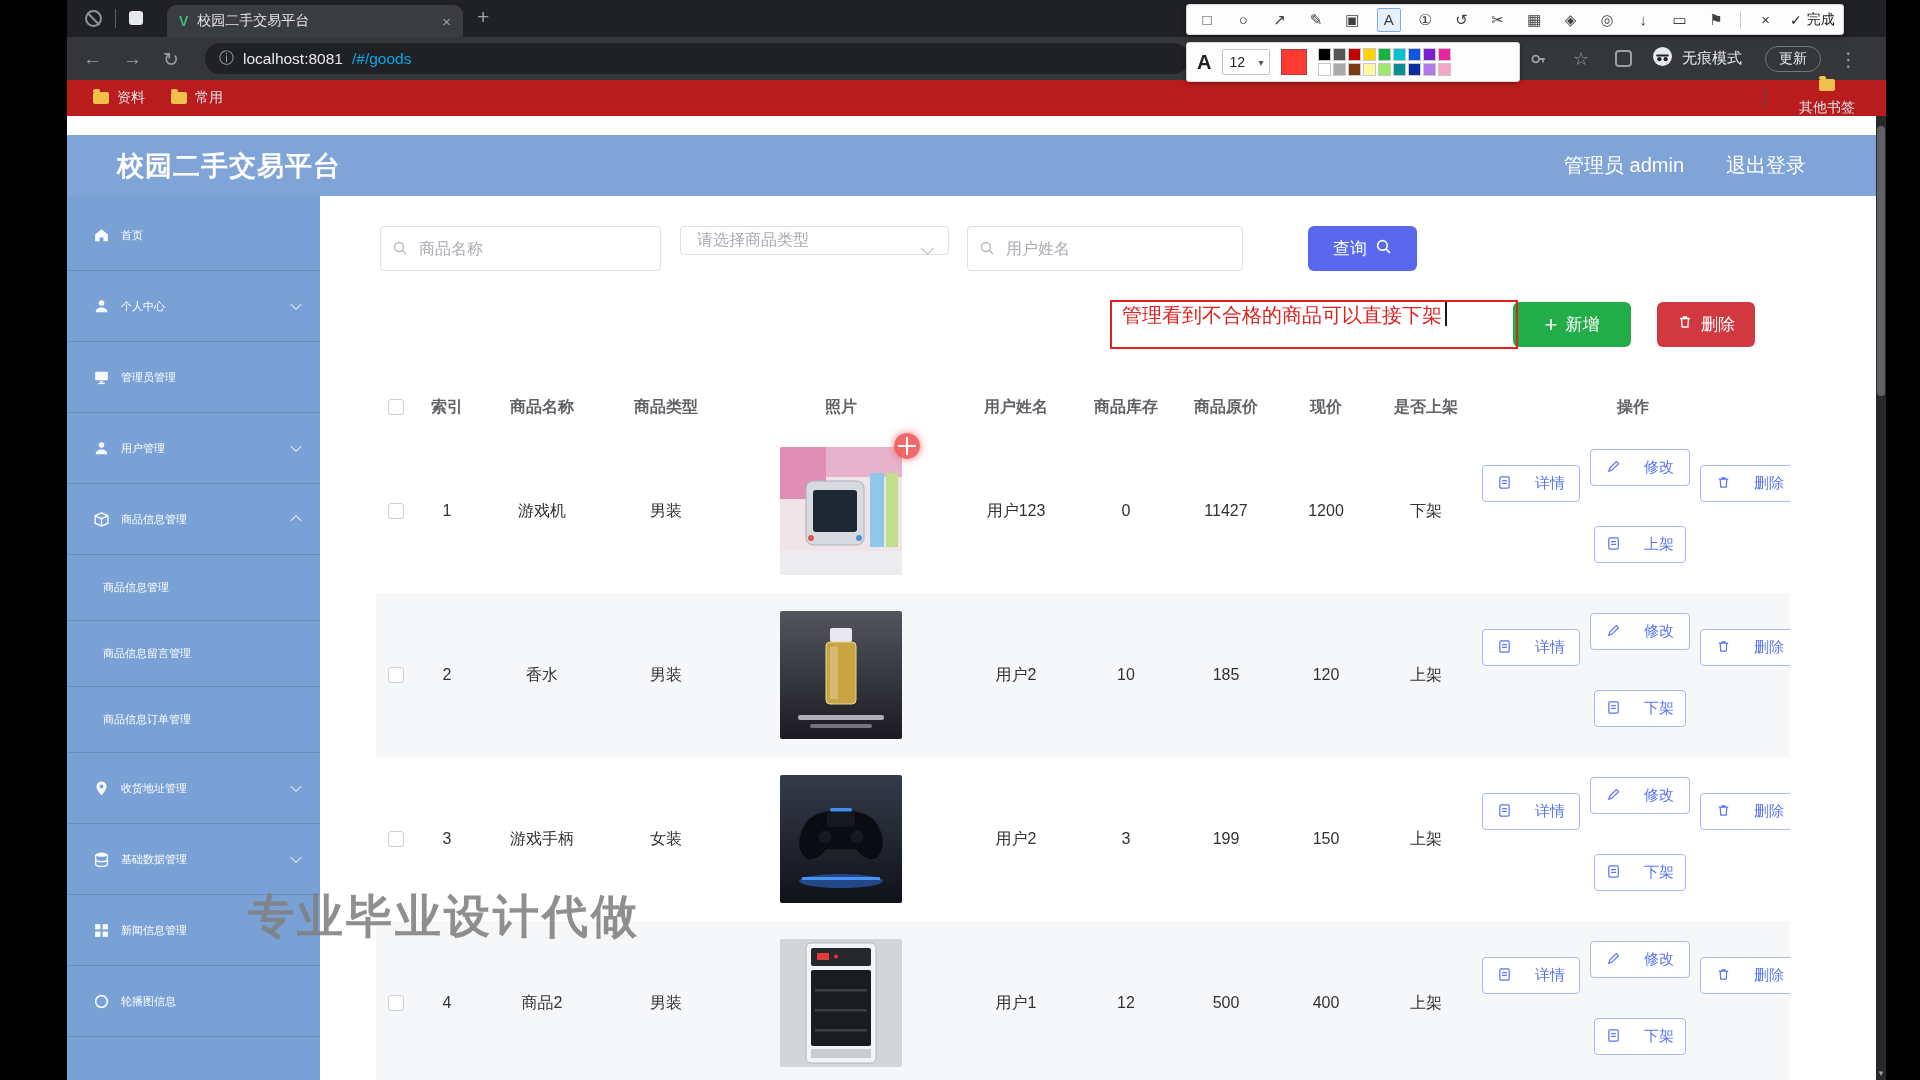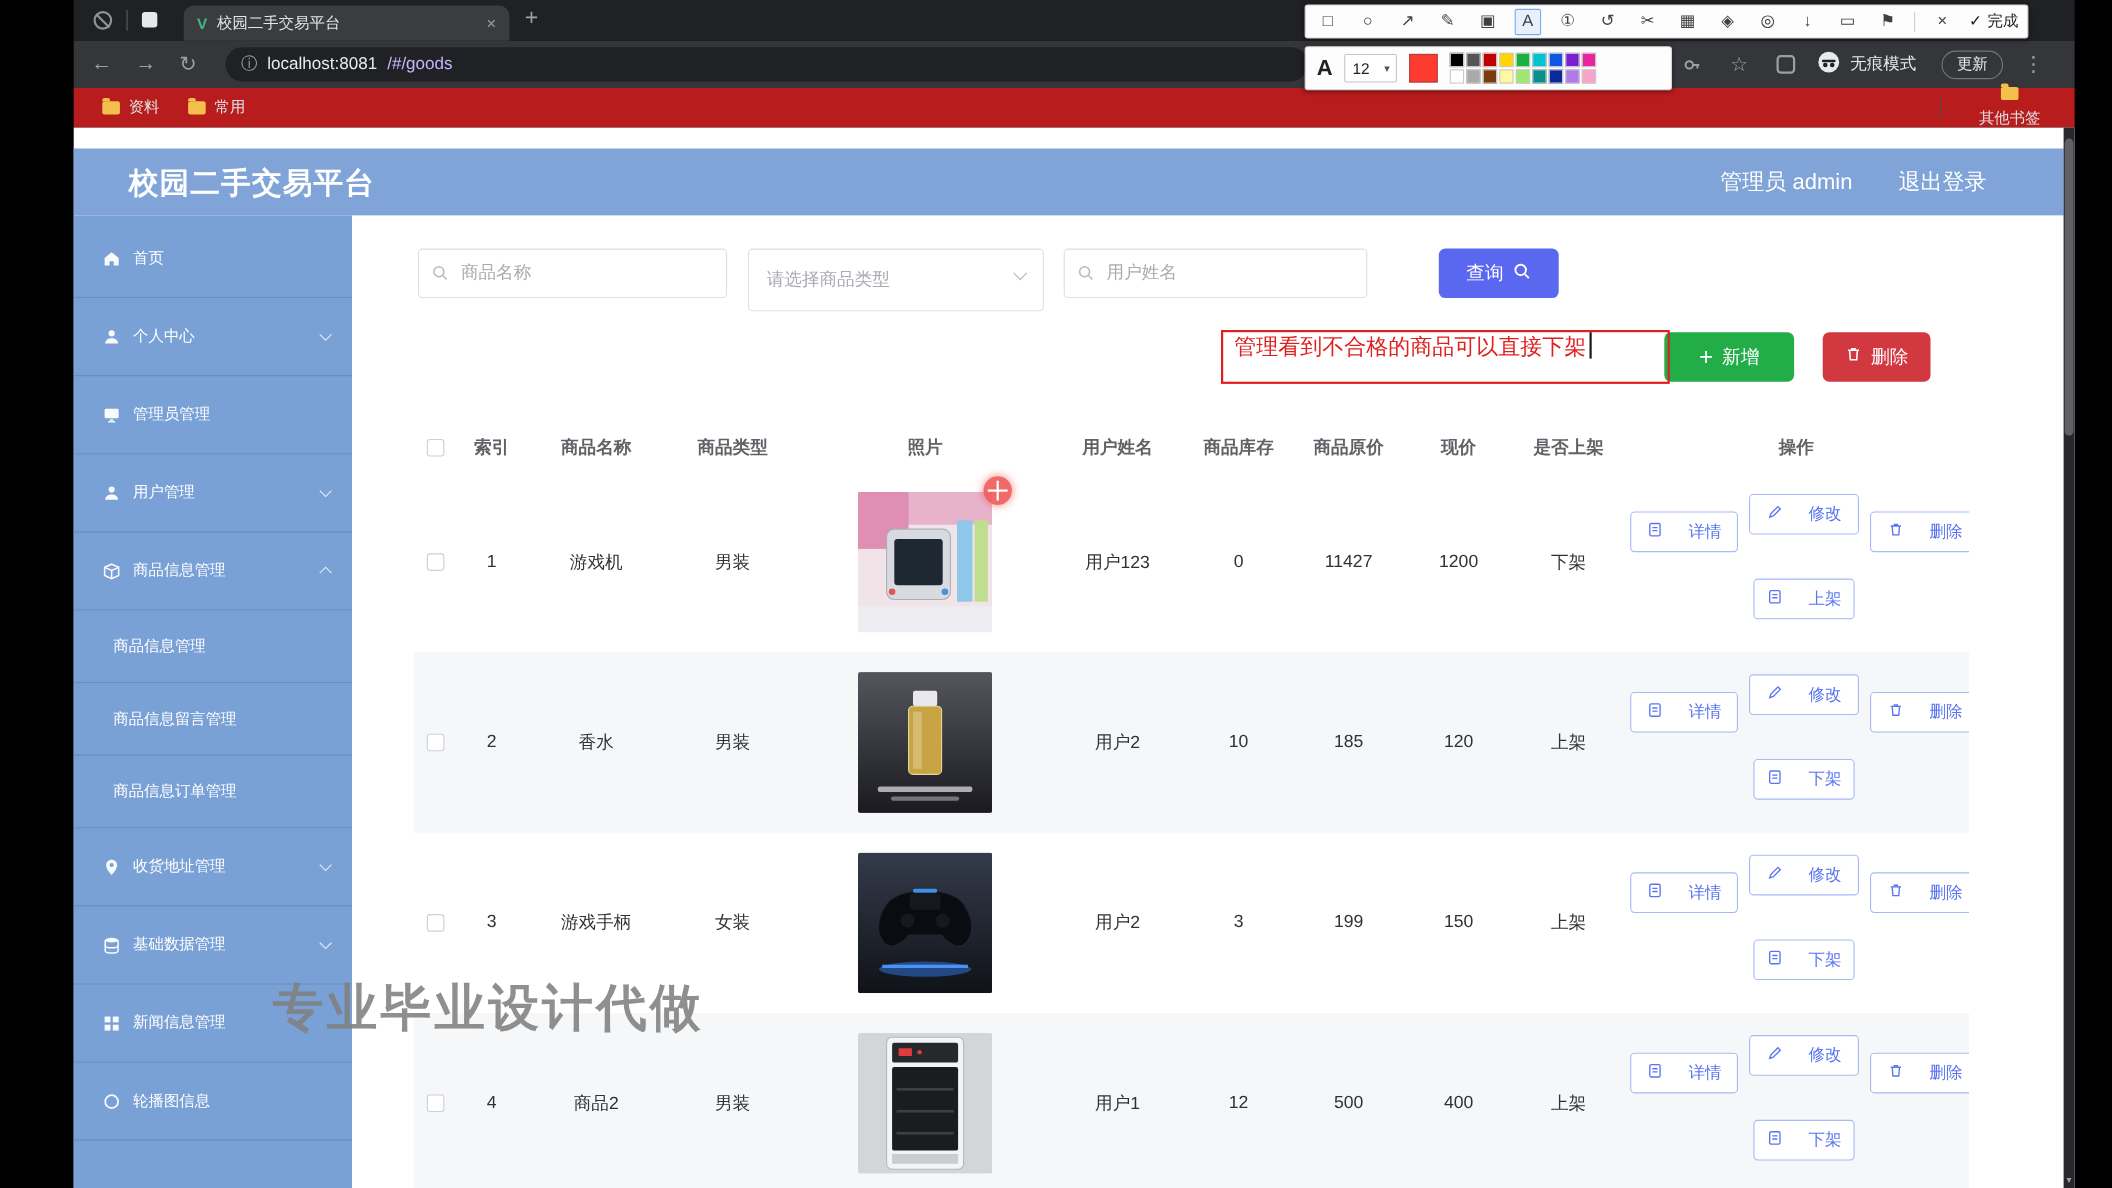--- a/index.html
+++ b/index.html
@@ -20,21 +20,21 @@
   .tab-close{color:#9aa0a6;font-size:15px;}
   .newtab{position:absolute;left:410px;top:5px;color:#9aa0a6;font-size:21px;}
 
   
   .navbar{position:absolute;left:0;top:37px;width:100%;height:43px;background:#35363a;}
   .nav-ic{position:absolute;top:50%;transform:translateY(-50%);color:#9aa0a6;font-size:19px;}
   .n-back{left:16px;} .n-fwd{left:56px;} .n-rld{left:96px;}
   .urlbar{position:absolute;left:138px;top:6px;width:984px;height:31px;background:#202124;border-radius:16px;display:flex;align-items:center;gap:9px;padding:0 14px;}
   .url-info{color:#9aa0a6;font-size:15px;}
   .url-host{color:#e8eaed;font-size:15.5px;}
-  .url-path{color:#c4b5fd;font-size:15.5px;}
+  .url-path{color:#0ea5e9;font-size:15.5px;}
   .key-ic{position:absolute;left:1462px;top:13px;}
   .star-ic{position:absolute;left:1506px;top:50%;transform:translateY(-50%);color:#9aa0a6;font-size:18px;}
   .panel-ic{position:absolute;left:1548px;top:13px;width:17px;height:17px;border:2px solid #9aa0a6;border-radius:4px;}
   .incog{position:absolute;left:1585px;top:0;height:43px;display:flex;align-items:center;gap:9px;}
   .incog-lbl{color:#e8eaed;font-size:15px;}
   .update-pill{position:absolute;left:1698px;top:9px;height:26px;padding:0 13px;border:1px solid #73767b;border-radius:13px;display:flex;align-items:center;color:#e8eaed;font-size:14px;}
   .more-ic{position:absolute;left:1772px;top:50%;transform:translateY(-50%);color:#9aa0a6;font-size:19px;}
 
   
   .bmbar{position:absolute;left:0;top:80px;width:100%;height:36px;background:#b91c1c;}
@@ -48,35 +48,35 @@
   .page{position:absolute;left:0;top:116px;width:1819px;height:964px;background:#fff;}
   .app-header{position:absolute;left:0;top:19px;width:1809px;height:61px;background:#81a4d8;display:flex;align-items:center;color:#fff;}
   .app-title{margin-left:50px;font-size:27px;font-weight:700;letter-spacing:1px;}
   .hdr-right{margin-left:auto;margin-right:70px;display:flex;gap:42px;font-size:20px;}
 
   
   .sidebar{position:absolute;left:0;top:80px;width:253px;height:884px;background:#7aa1d6;padding-top:4px;}
   .si{position:relative;display:flex;align-items:center;height:71px;padding:0 20px 0 26px;border-bottom:1px solid rgba(25,55,105,0.18);color:#fff;}
   .si.sub{height:66px;padding-left:36px;}
   .si .ic{width:17px;height:17px;flex:0 0 17px;opacity:.95;}
-  .si .lbl{font-size:14px;margin-left:11px;white-space:nowrap;font-family:Liberation Serif, serif;}
+  .si .lbl{font-size:11px;margin-left:11px;white-space:nowrap;font-family:Liberation Serif, serif;}
   .si.sub .lbl{margin-left:0;}
   .chev{position:absolute;right:20px;top:50%;width:8px;height:8px;border-right:1.6px solid rgba(255,255,255,.8);border-bottom:1.6px solid rgba(255,255,255,.8);}
   .chev.down{transform:translateY(-70%) rotate(45deg);}
   .chev.up{transform:translateY(-30%) rotate(-135deg);}
 
   
   .main{position:absolute;left:253px;top:80px;width:1556px;height:884px;background:#fff;overflow:hidden;}
   .f-wrap{position:absolute;height:45px;}
   .f-goods{left:60px;top:30px;width:281px;}
   .f-user{left:647px;top:30px;width:276px;}
   .f-wrap input{width:100%;height:100%;border:1px solid #dcdfe6;border-radius:4px;padding:0 12px 0 38px;font-size:16px;color:#333;background:#fff;outline:none;}
   .f-wrap input::placeholder{color:#a8abb2;}
   .f-ic{position:absolute;left:12px;top:14px;}
-  .f-select{position:absolute;left:360px;top:30px;width:269px;height:57px;border:1px solid #dcdfe6;border-radius:4px;background:#fff;display:flex;align-items:center;padding:0 36px 0 16px;color:#a8abb2;font-size:16px;}
+  .f-select{position:absolute;left:360px;top:30px;width:269px;height:29px;border:1px solid #dcdfe6;border-radius:4px;background:#fff;display:flex;align-items:center;padding:0 36px 0 16px;color:#a8abb2;font-size:16px;}
   .sel-chev{position:absolute;right:16px;top:17px;width:9px;height:9px;border-right:1.5px solid #b0b3ba;border-bottom:1.5px solid #b0b3ba;transform:rotate(45deg);}
   .btn{position:absolute;display:flex;align-items:center;justify-content:center;gap:8px;color:#fff;border:none;border-radius:6px;font-size:17px;margin-left:43px;}
   .btn-query{left:945px;top:30px;width:109px;height:45px;background:#5a68ef;}
   .btn-add{left:1150px;top:106px;width:118px;height:45px;background:#23ad49;z-index:2;}
   .btn-del{left:1294px;top:106px;width:98px;height:45px;background:#d2383f;z-index:2;}
   .plus{font-size:22px;line-height:1;font-weight:400;}
   .anno{position:absolute;left:790px;top:104px;width:408px;height:49px;border:2px solid #e01f1f;z-index:8;display:flex;padding-left:10px;pointer-events:none;}
   .anno-text{color:#e01f1f;font-size:20px;}
   .anno-caret{width:2px;height:24px;background:#1a1a1a;margin-left:3px;}
 

